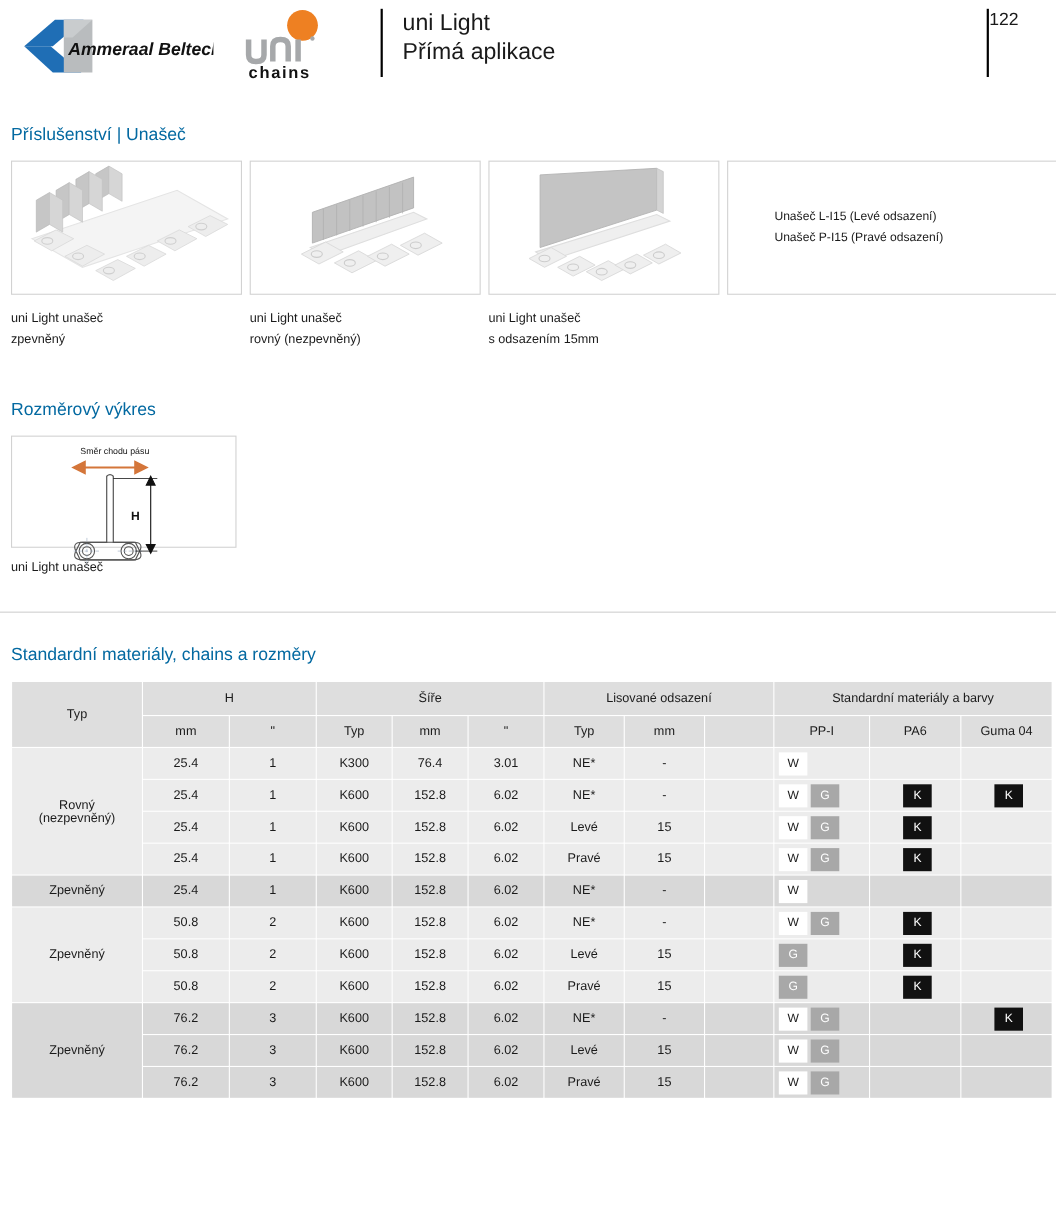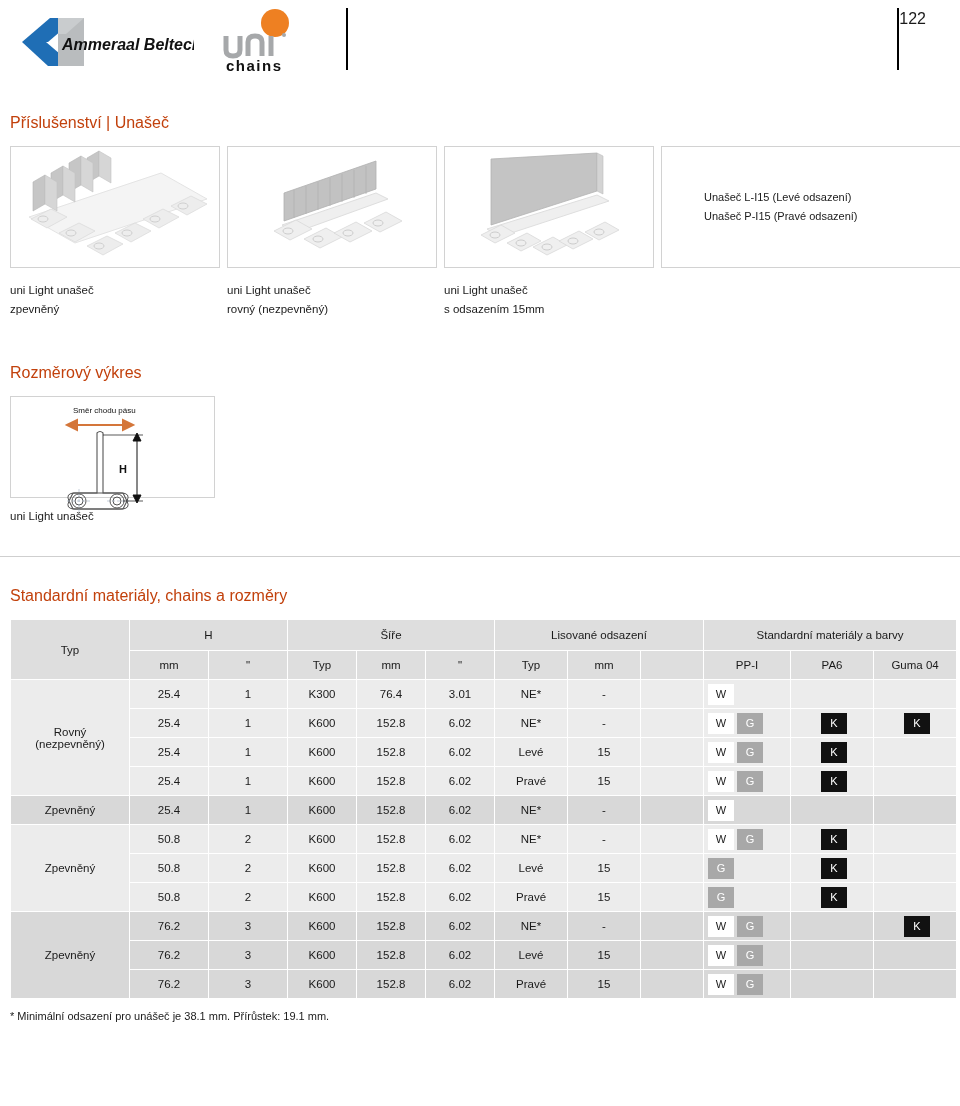--- a/index.html
+++ b/index.html
@@ -74,21 +74,21 @@
     margin-top: 10px;
     margin-right: 22px;
     font-size: 16px;
     color: #1a1a1a;
     flex: none;
   }
 
   
   .sec-head {
     font-size: 16px;
-    color: #c2410c;
+    color: #0369a1;
     margin: 0 0 0 10px;
     font-weight: normal;
   }
 
   
   .accessory {
     margin-top: 26px;
   }
   .acc-row {
     display: flex;
@@ -245,20 +245,24 @@
         <path d="M32 50 L32 36 Q32 30 39 30 Q46 30 46 36 L46 50"></path>
         <path d="M55 30 L55 50"></path>
       </g>
       <circle cx="68" cy="29" r="2" fill="#a6a8aa"></circle>
       <text x="10" y="65" font-family="'Liberation Sans',sans-serif" font-size="15" font-weight="bold" letter-spacing="1.5" fill="#111111">chains</text>
     </svg>
   </div>
 
   <div class="hdr-rule hdr-rule-1"></div>
 
+  <div class="hdr-title">
+    <div class="t1">uni Light</div>
+    <div class="t2">Přímá aplikace</div>
+  </div>
 
   <div class="hdr-spacer"></div>
 
   <div class="hdr-rule hdr-rule-2"></div>
 
   <div class="page-no">122</div>
 </div>
 
 <div class="accessory">
   <div class="sec-head">Příslušenství | Unašeč</div>
@@ -732,14 +736,13 @@
               <div class="sw-inner"></div>
             </td>
             <td class="sw sw-center">
               <div class="sw-inner"></div>
             </td>
           </tr>
         </tbody>
     </table>
   </div>
 
-  <div class="footnote">* Minimální odsazení pro unášeč je 38.1 mm. Přírůstek: 19.1 mm.</div>
 </div>
 
 </body></html>

